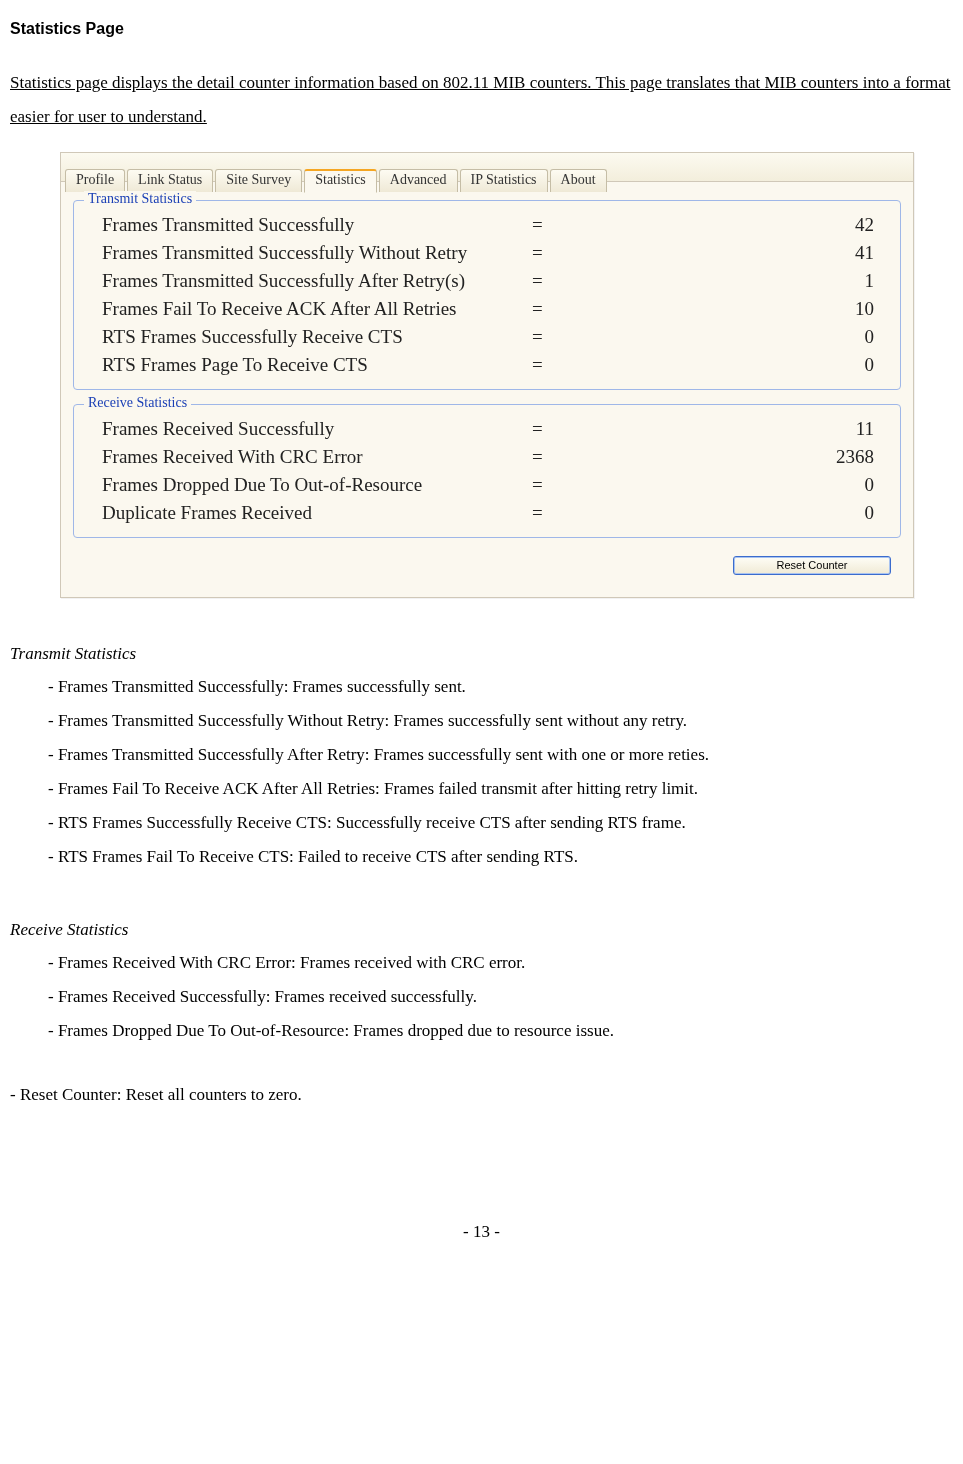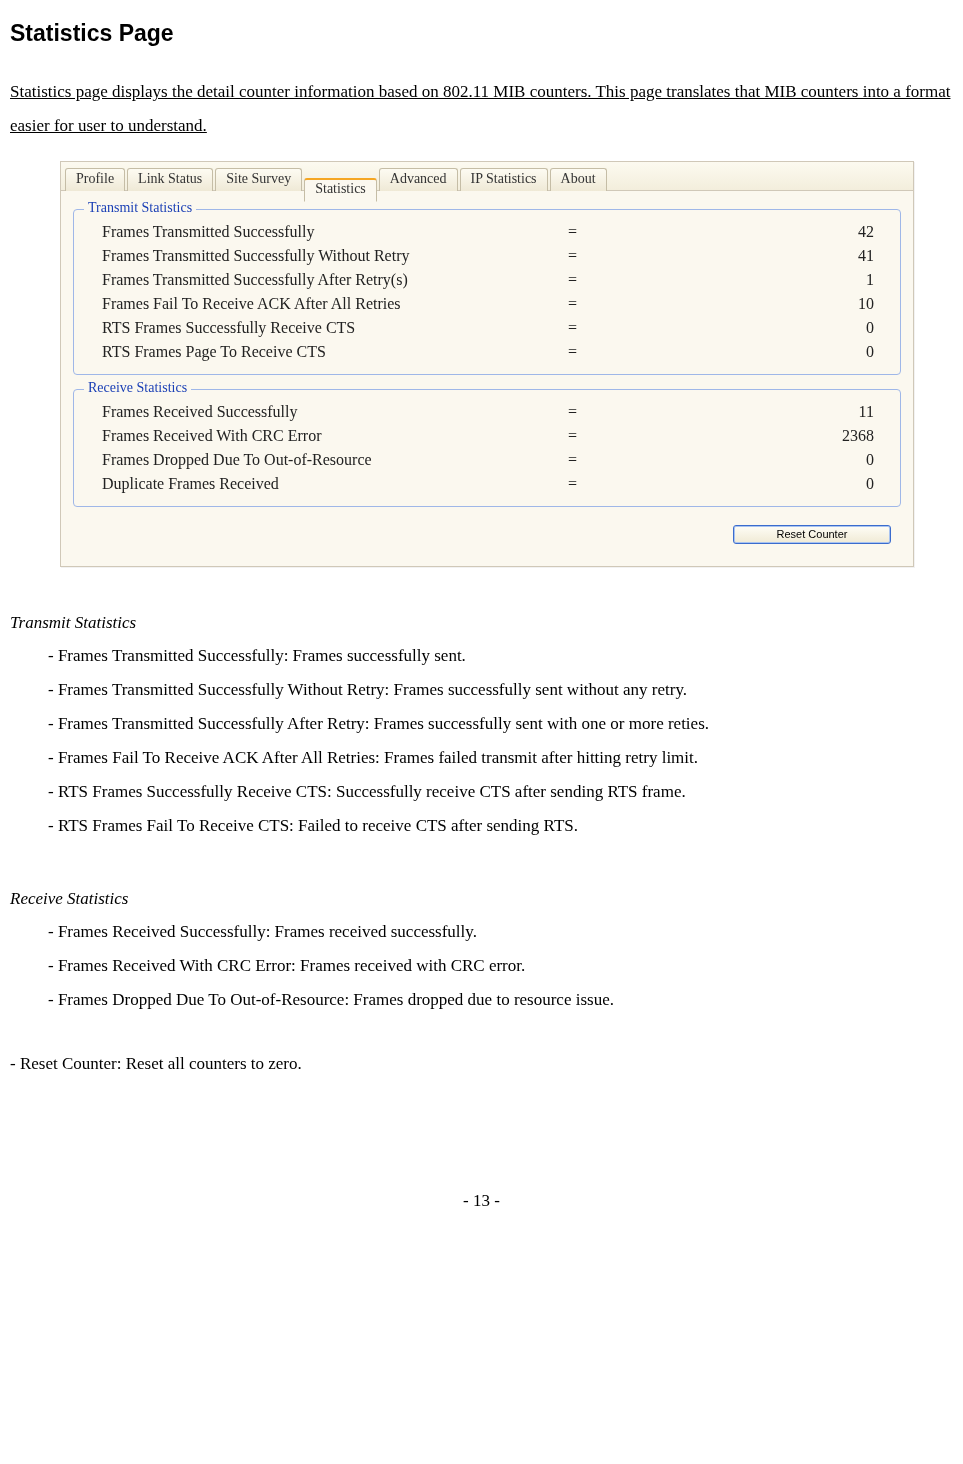--- a/index.html
+++ b/index.html
@@ -7,21 +7,21 @@
       font-size: 17px;
       color: #000;
       margin: 0;
       padding: 20px 10px;
       background: #fff;
       width: 943px;
     }
     .heading1 {
       font-family: Arial, Helvetica, sans-serif;
       font-weight: bold;
-      font-size: 23px;
+      font-size: 16px;
       margin-bottom: 28px;
     }
     p.intro {
       line-height: 2.0;
       margin: 0 0 18px 0;
       text-decoration: underline;
     }
     .app-window {
       margin: 0 0 20px 50px;
       width: 852px;
@@ -41,21 +41,21 @@
     .tab {
       padding: 2px 10px 4px 10px;
       font-size: 14px;
       color: #333;
       border: 1px solid #c5bda6;
       border-bottom: none;
       background: linear-gradient(#fdfbf2, #efe9d6);
       border-radius: 3px 3px 0 0;
       margin-right: 2px;
       position: relative;
-      top: 1px;
+      top: 11px;
       cursor: pointer;
       white-space: nowrap;
     }
     .tab.active {
       background: #fbf8ef;
       border-top: 2px solid #f5a623;
       border-bottom: 1px solid #fbf8ef;
       font-weight: normal;
       top: 12px;
       padding-top: 1px;
@@ -76,24 +76,23 @@
       top: -10px;
       left: 10px;
       padding: 0 4px;
       background: #fbf8ef;
       color: #1a3fb5;
       font-size: 14px;
     }
     .stat-row {
       display: flex;
       align-items: flex-end;
-      font-size: 16px;
+      font-size: 19px;
       color: #222;
       padding: 3px 0;
-      gap: 36px;
     }
     .stat-label {
       flex: 0 0 430px;
     }
     .stat-eq {
       flex: 0 0 30px;
       text-align: left;
     }
     .stat-val {
       flex: 1 1 auto;
@@ -231,20 +230,20 @@
   <li>- Frames Transmitted Successfully: Frames successfully sent.</li>
   <li>- Frames Transmitted Successfully Without Retry: Frames successfully sent without any retry.</li>
   <li>- Frames Transmitted Successfully After Retry: Frames successfully sent with one or more reties.</li>
   <li>- Frames Fail To Receive ACK After All Retries: Frames failed transmit after hitting retry limit.</li>
   <li>- RTS Frames Successfully Receive CTS: Successfully receive CTS after sending RTS frame.</li>
   <li>- RTS Frames Fail To Receive CTS: Failed to receive CTS after sending RTS.</li>
 </ul>
 
 <div class="section-title-italic">Receive Statistics</div>
 <ul class="explain">
+  <li>- Frames Received With CRC Error: Frames received with CRC error.</li>
   <li>- Frames Received Successfully: Frames received successfully.</li>
-  <li>- Frames Received With CRC Error: Frames received with CRC error.</li>
   <li>- Frames Dropped Due To Out-of-Resource: Frames dropped due to resource issue.</li>
 </ul>
 
 <div class="reset-explain">- Reset Counter: Reset all counters to zero.</div>
 
 <div class="page-number">- 13 -</div>
 
 </body></html>

